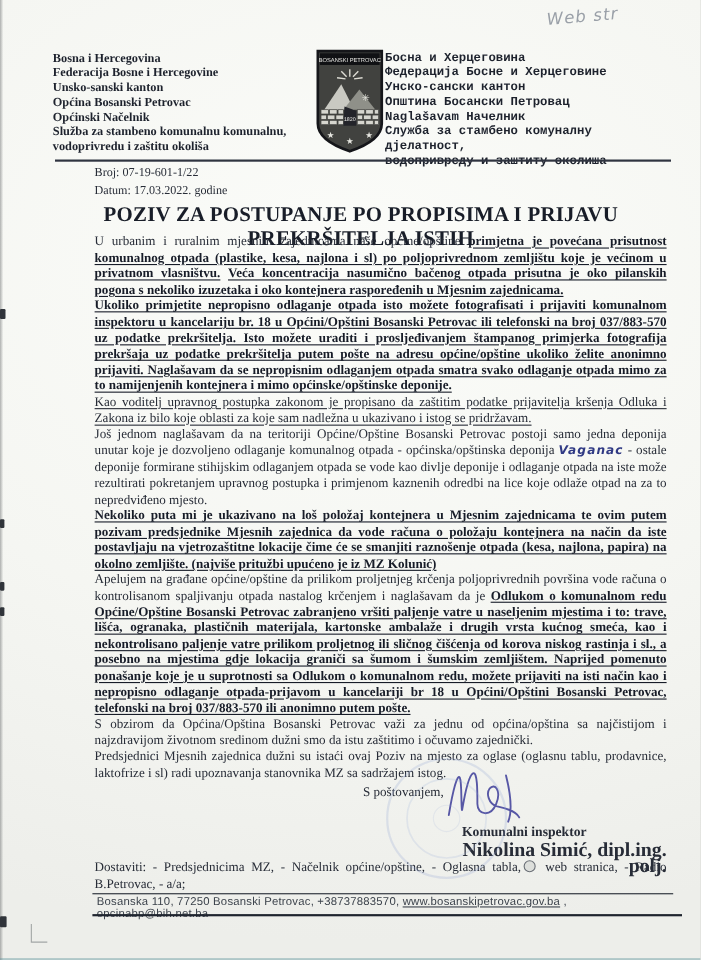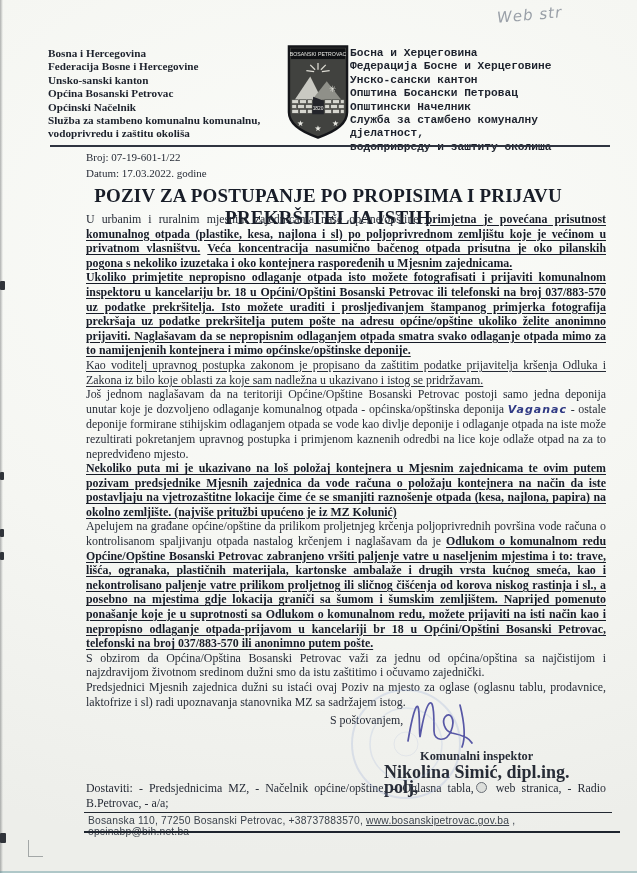--- a/index.html
+++ b/index.html
@@ -39,21 +39,21 @@
     font-weight:700;font-size:19px;letter-spacing:.2px;color:#181d28;}
   
   .content{position:absolute;left:86px;top:212px;width:520px;
     font-size:11.9px;line-height:14.6px;text-align:justify;}
   .content p.para{margin:0;}
   .seg-bu{font-weight:700;text-decoration:underline;text-underline-offset:2px;color:#171c28;}
   .seg-u{text-decoration:underline;text-underline-offset:2px;}
   .seg-hw{font-family:"DejaVu Sans",sans-serif;font-style:italic;font-weight:600;
     color:#303a84;letter-spacing:1px;font-size:11px;}
   
-  .closing{position:relative;height:68px;text-align:left;}
+  .closing{position:relative;height:68px;text-align:right;}
   .salut{position:absolute;left:244px;top:4px;}
   .sig{position:absolute;left:318px;top:-14px;width:110px;height:58px;}
   .s-title{position:absolute;left:334px;top:40px;font-weight:700;font-size:12.4px;}
   .s-name{position:absolute;left:298px;top:56px;font-weight:700;font-size:18px;}
   .dist{margin:4px 0 0 0;}
   .circ{display:inline-block;width:9px;height:9px;border:1px solid #6a6f76;
     border-radius:50%;margin:0 3px 0 2px;position:relative;top:1px;background:rgba(120,125,130,.15);}
   
   .stamp{position:absolute;left:348px;top:686px;width:116px;height:116px;opacity:.9;}
   
@@ -131,21 +131,21 @@
         <text x="32" y="89">★</text>
         <text x="50" y="84">★</text>
     </g>
   </svg>
 
   <div class="hblock right">
       <div>Босна и Херцеговина</div>
       <div>Федерација Босне и Херцеговине</div>
       <div>Унско-сански кантон</div>
       <div>Општина Босански Петровац</div>
-      <div>Општински Начелник</div>
+      <div>Naglašavam Начелник</div>
       <div>Служба за стамбено комуналну дјелатност,</div>
       <div>водопривреду и заштиту околиша</div>
     </div>
 
   <div class="hr"></div>
 
   <div class="meta">
     <div>Broj: 07-19-601-1/22</div>
     <div>Datum: 17.03.2022. godine</div>
   </div>

